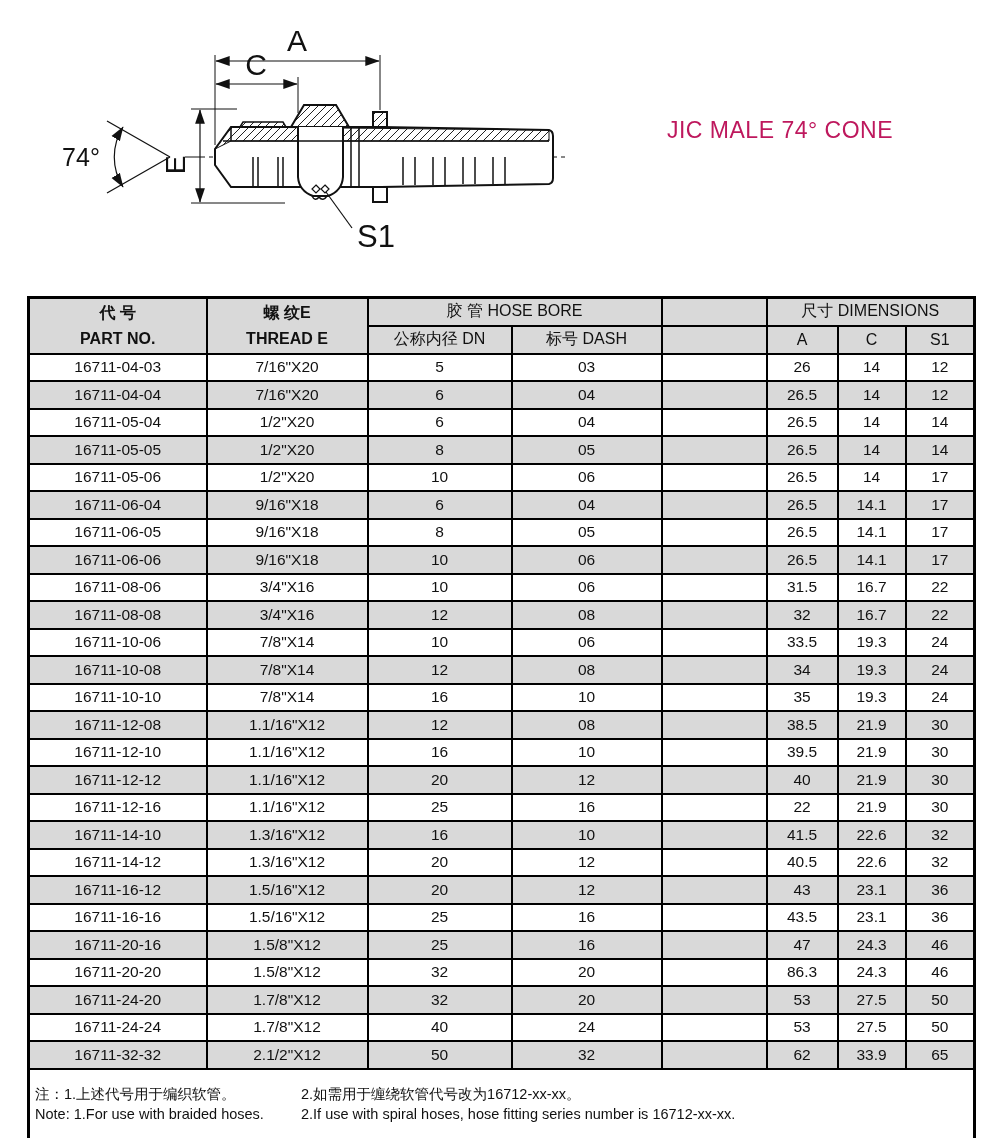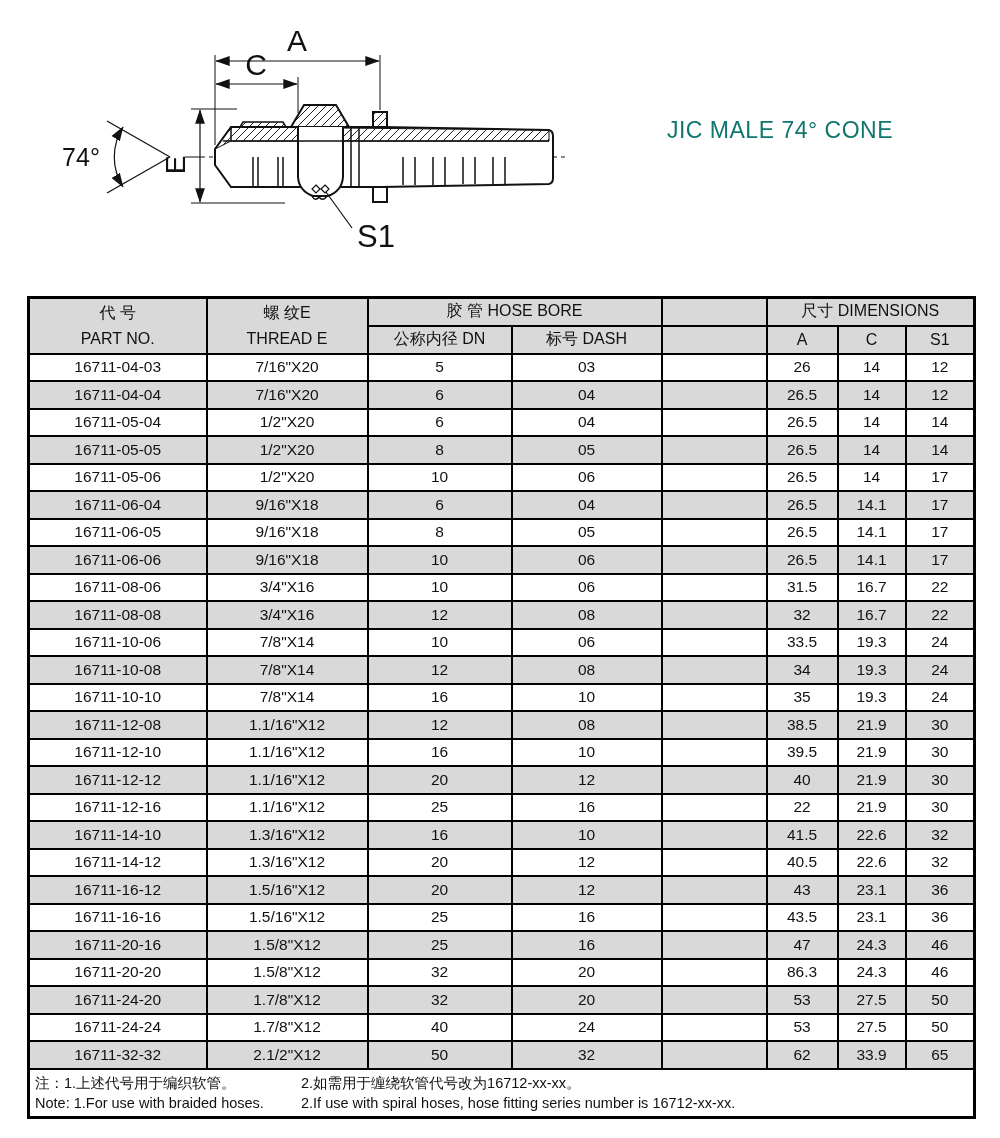--- a/index.html
+++ b/index.html
@@ -19,21 +19,21 @@
     width:565px; height:245px;
   }
   .drawing svg { display:block; }
 
   
   .title-block {
     position:absolute; left:600px; top:112px; width:360px;
     text-align:center;
     font-size:23px; line-height:37px;
     letter-spacing:0.5px;
-    color:#0f766e;
+    color:#be185d;
   }
 
   
   table.spec {
     position:absolute; left:27px; top:296px;
     width:946px;
     border-collapse:collapse;
     table-layout:fixed;
     border:3px solid #000;
     font-size:15.5px;
@@ -45,28 +45,28 @@
     padding:0 2px;
     font-weight:normal;
     overflow:hidden;
     white-space:nowrap;
   }
   table.spec thead th {
     background:var(--row-alt,#d9d9d9);
     height:28px;
     font-size:16px;
   }
-  table.spec thead th div { line-height:26px; }
+  table.spec thead th div { line-height:26px;font-weight:bold; }
   table.spec tbody td { height:27.5px; background:#fff; }
   table.spec tbody tr.alt td { background:var(--row-alt,#d9d9d9); }
 
   table.spec tr.notes td {
     text-align:left;
     background:#fff;
-    padding:3px 5px;
+    padding:14px 5px;
     font-size:14.5px;
     line-height:20px;
     height:46px;
     white-space:nowrap;
   }
   .note-col1 { display:inline-block; width:266px; }
 </style>
 </head>
 <body style="--row-alt: #d9d9d9; --grid: #000000;">
 

